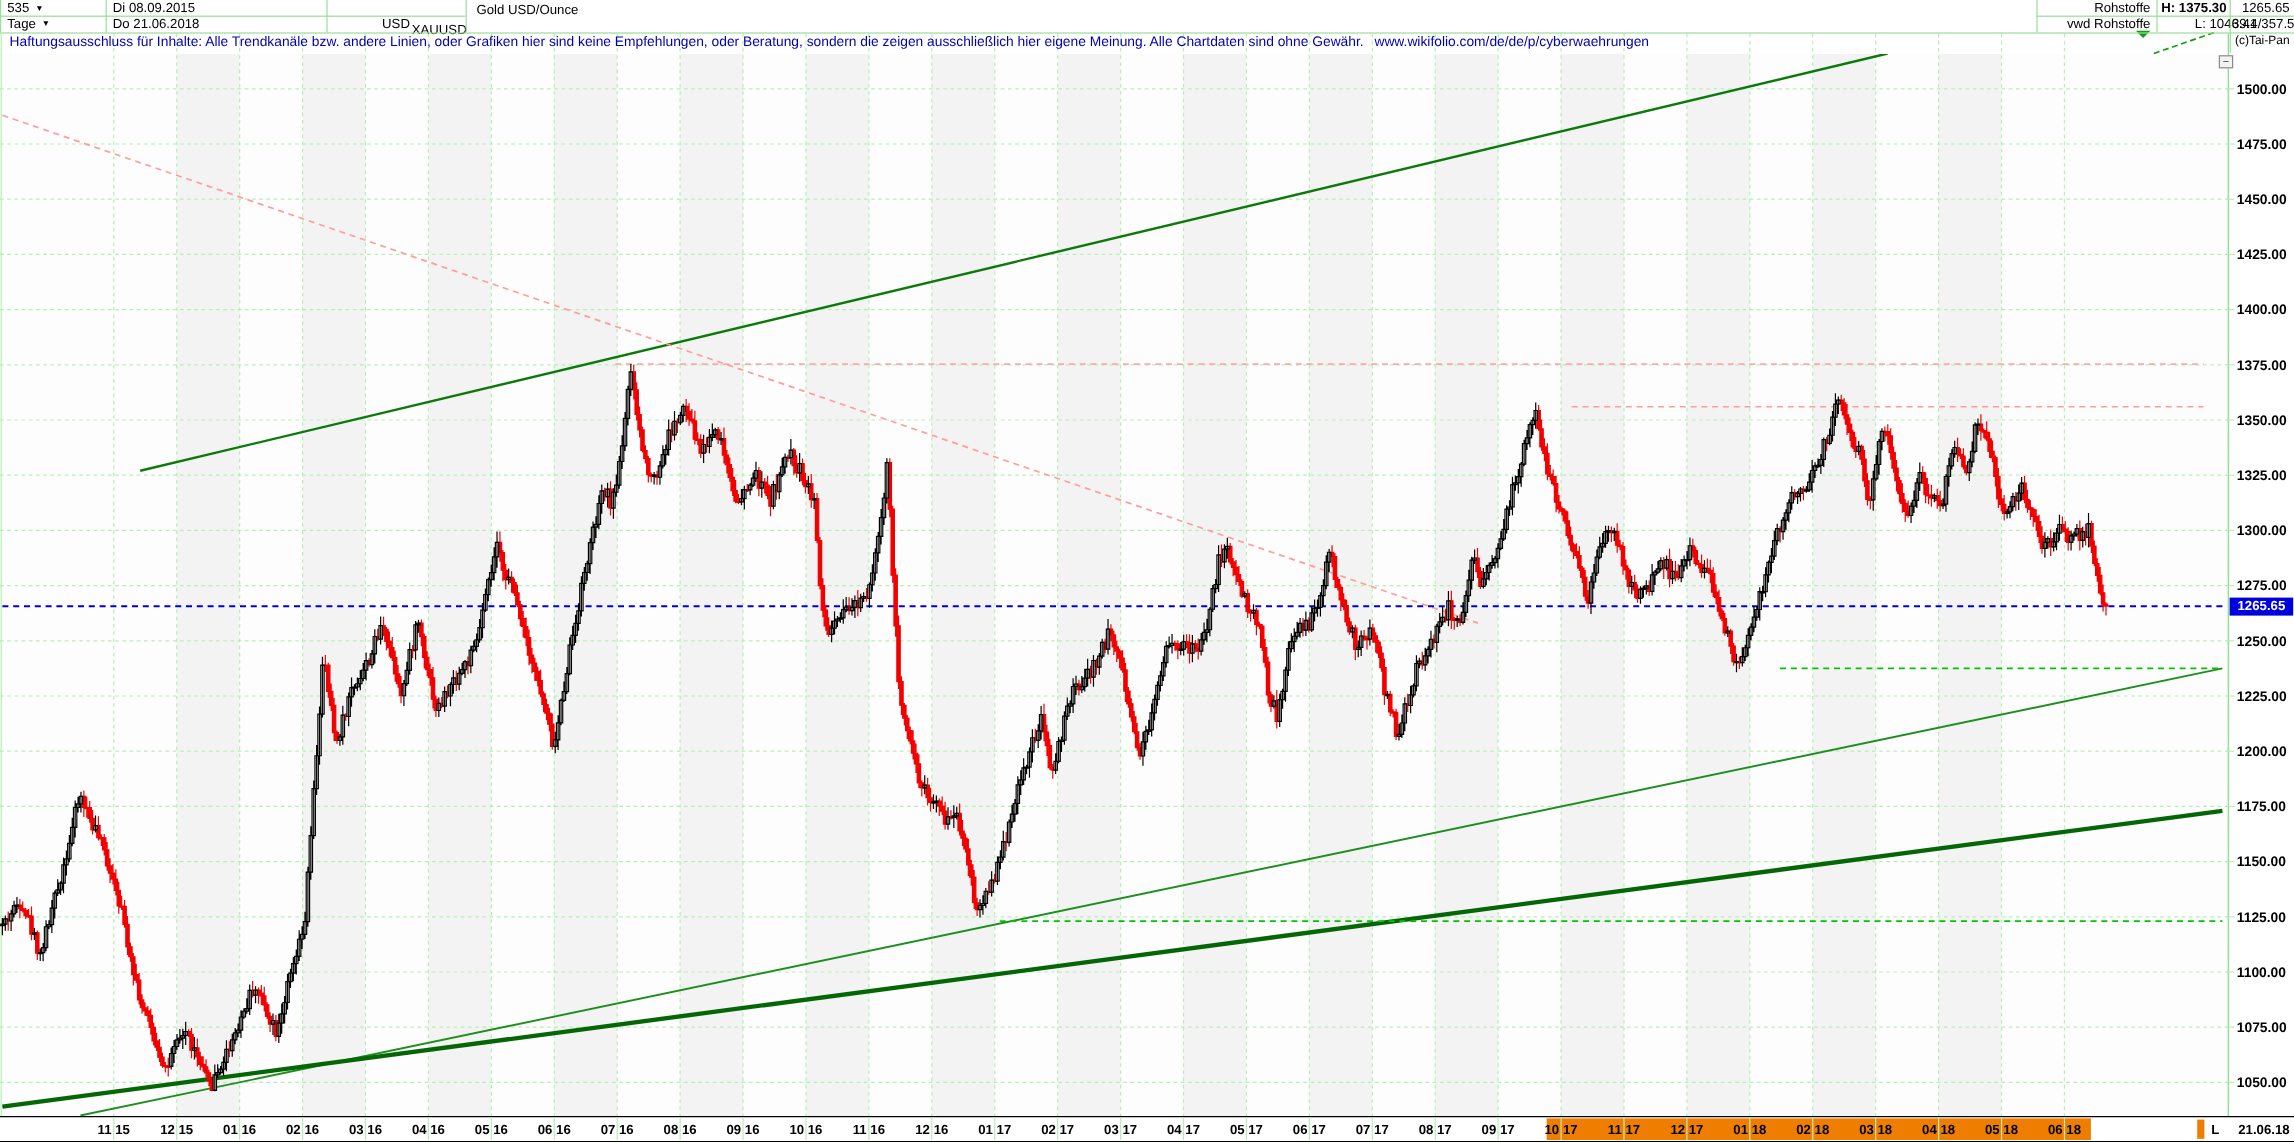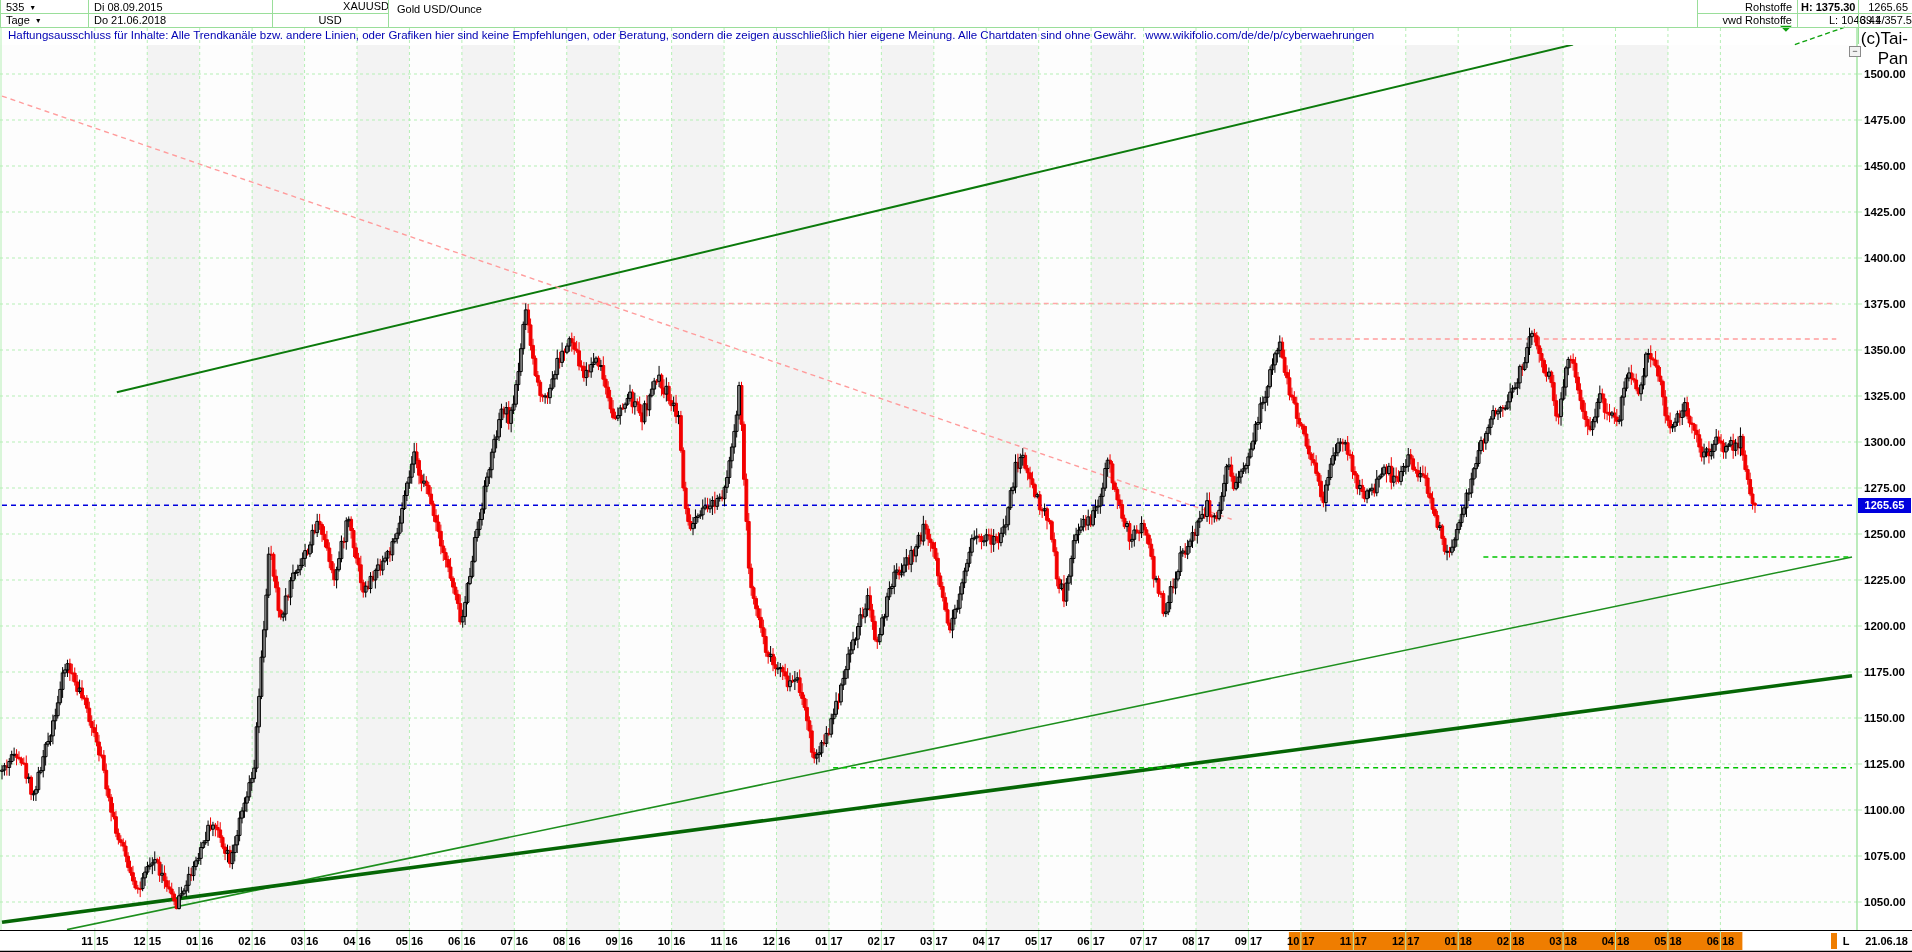--- a/index.html
+++ b/index.html
@@ -7,21 +7,21 @@
        font-family:"Liberation Sans",sans-serif;-webkit-font-smoothing:antialiased;}
   #chart-svg{position:absolute;left:0;top:0;}
   .vline{position:absolute;width:1px;background:#9ade9a;top:0;height:27px;}
   .hline{position:absolute;height:1px;background:#9ade9a;}
   .hcell{position:absolute;font-size:11px;color:#000;white-space:nowrap;line-height:13px;}
   .hcell .tri{font-size:7px;vertical-align:1px;margin-left:5px;}
   .r{text-align:right;}
   .c{text-align:center;}
   #disclaimer{position:absolute;left:8px;top:29px;font-size:11.5px;color:#0000b4;white-space:nowrap;}
   #disclaimer a{color:#0000b4;text-decoration:none;margin-left:9px;text-align:right;}
-  #copyright{position:absolute;top:29px;left:1836px;width:72px;text-align:right;font-size:17px;color:#000;}
+  #copyright{position:absolute;top:29px;left:1836px;width:72px;text-align:right;font-size:10px;color:#000;}
   #collapse-box{position:absolute;left:1849px;top:46px;width:12px;height:11px;border:1px solid #8a8a8a;
       background:#f2f2f2;font-size:9px;line-height:9px;text-align:center;color:#333;box-sizing:border-box;}
   #price-badge{position:absolute;left:1858px;top:498px;width:53px;height:15px;background:#0000dd;color:#fff;
       font-size:11px;font-weight:bold;line-height:15px;text-align:center;}
 </style>
 </head>
 <body>
 
 <div id="app">
 
@@ -258,21 +258,21 @@
 
   <div>
     <div class="hcell" style="left:6px;top:1px;width:76px;">
       <span>535</span><span class="tri">▼</span>
     </div>
     <div class="hcell" style="left:6px;top:14px;width:76px;">
       <span>Tage</span><span class="tri">▼</span>
     </div>
     <div class="hcell" style="left:94px;top:1px;width:174px;">Di 08.09.2015</div>
     <div class="hcell" style="left:94px;top:14px;width:174px;">Do 21.06.2018</div>
-    <div class="hcell c" style="left:272px;top:0;width:116px;padding-left:36px;">XAUUSD</div>
+    <div class="hcell c" style="left:272px;top:19px;width:116px;padding-left:36px;">XAUUSD</div>
     <div class="hcell c" style="left:272px;top:14px;width:116px;">USD</div>
     <div class="hcell" style="left:397px;top:3px;">Gold USD/Ounce</div>
 
     <div class="hcell r" style="left:1697px;top:1px;width:95px;">Rohstoffe</div>
     <div class="hcell r" style="left:1697px;top:14px;width:95px;">vwd Rohstoffe</div>
     <div class="hcell" style="left:1801px;top:1px;width:54px;font-weight:bold;">H: 1375.30</div>
     <div class="hcell" style="left:1801px;top:14px;width:54px;padding-left:28px;">L: 1046.41</div>
     <div class="hcell r" style="left:1860px;top:1px;width:48px;">1265.65</div>
     <div class="hcell r" style="left:1860px;top:14px;width:48px;">39.4/357.5</div>
 

